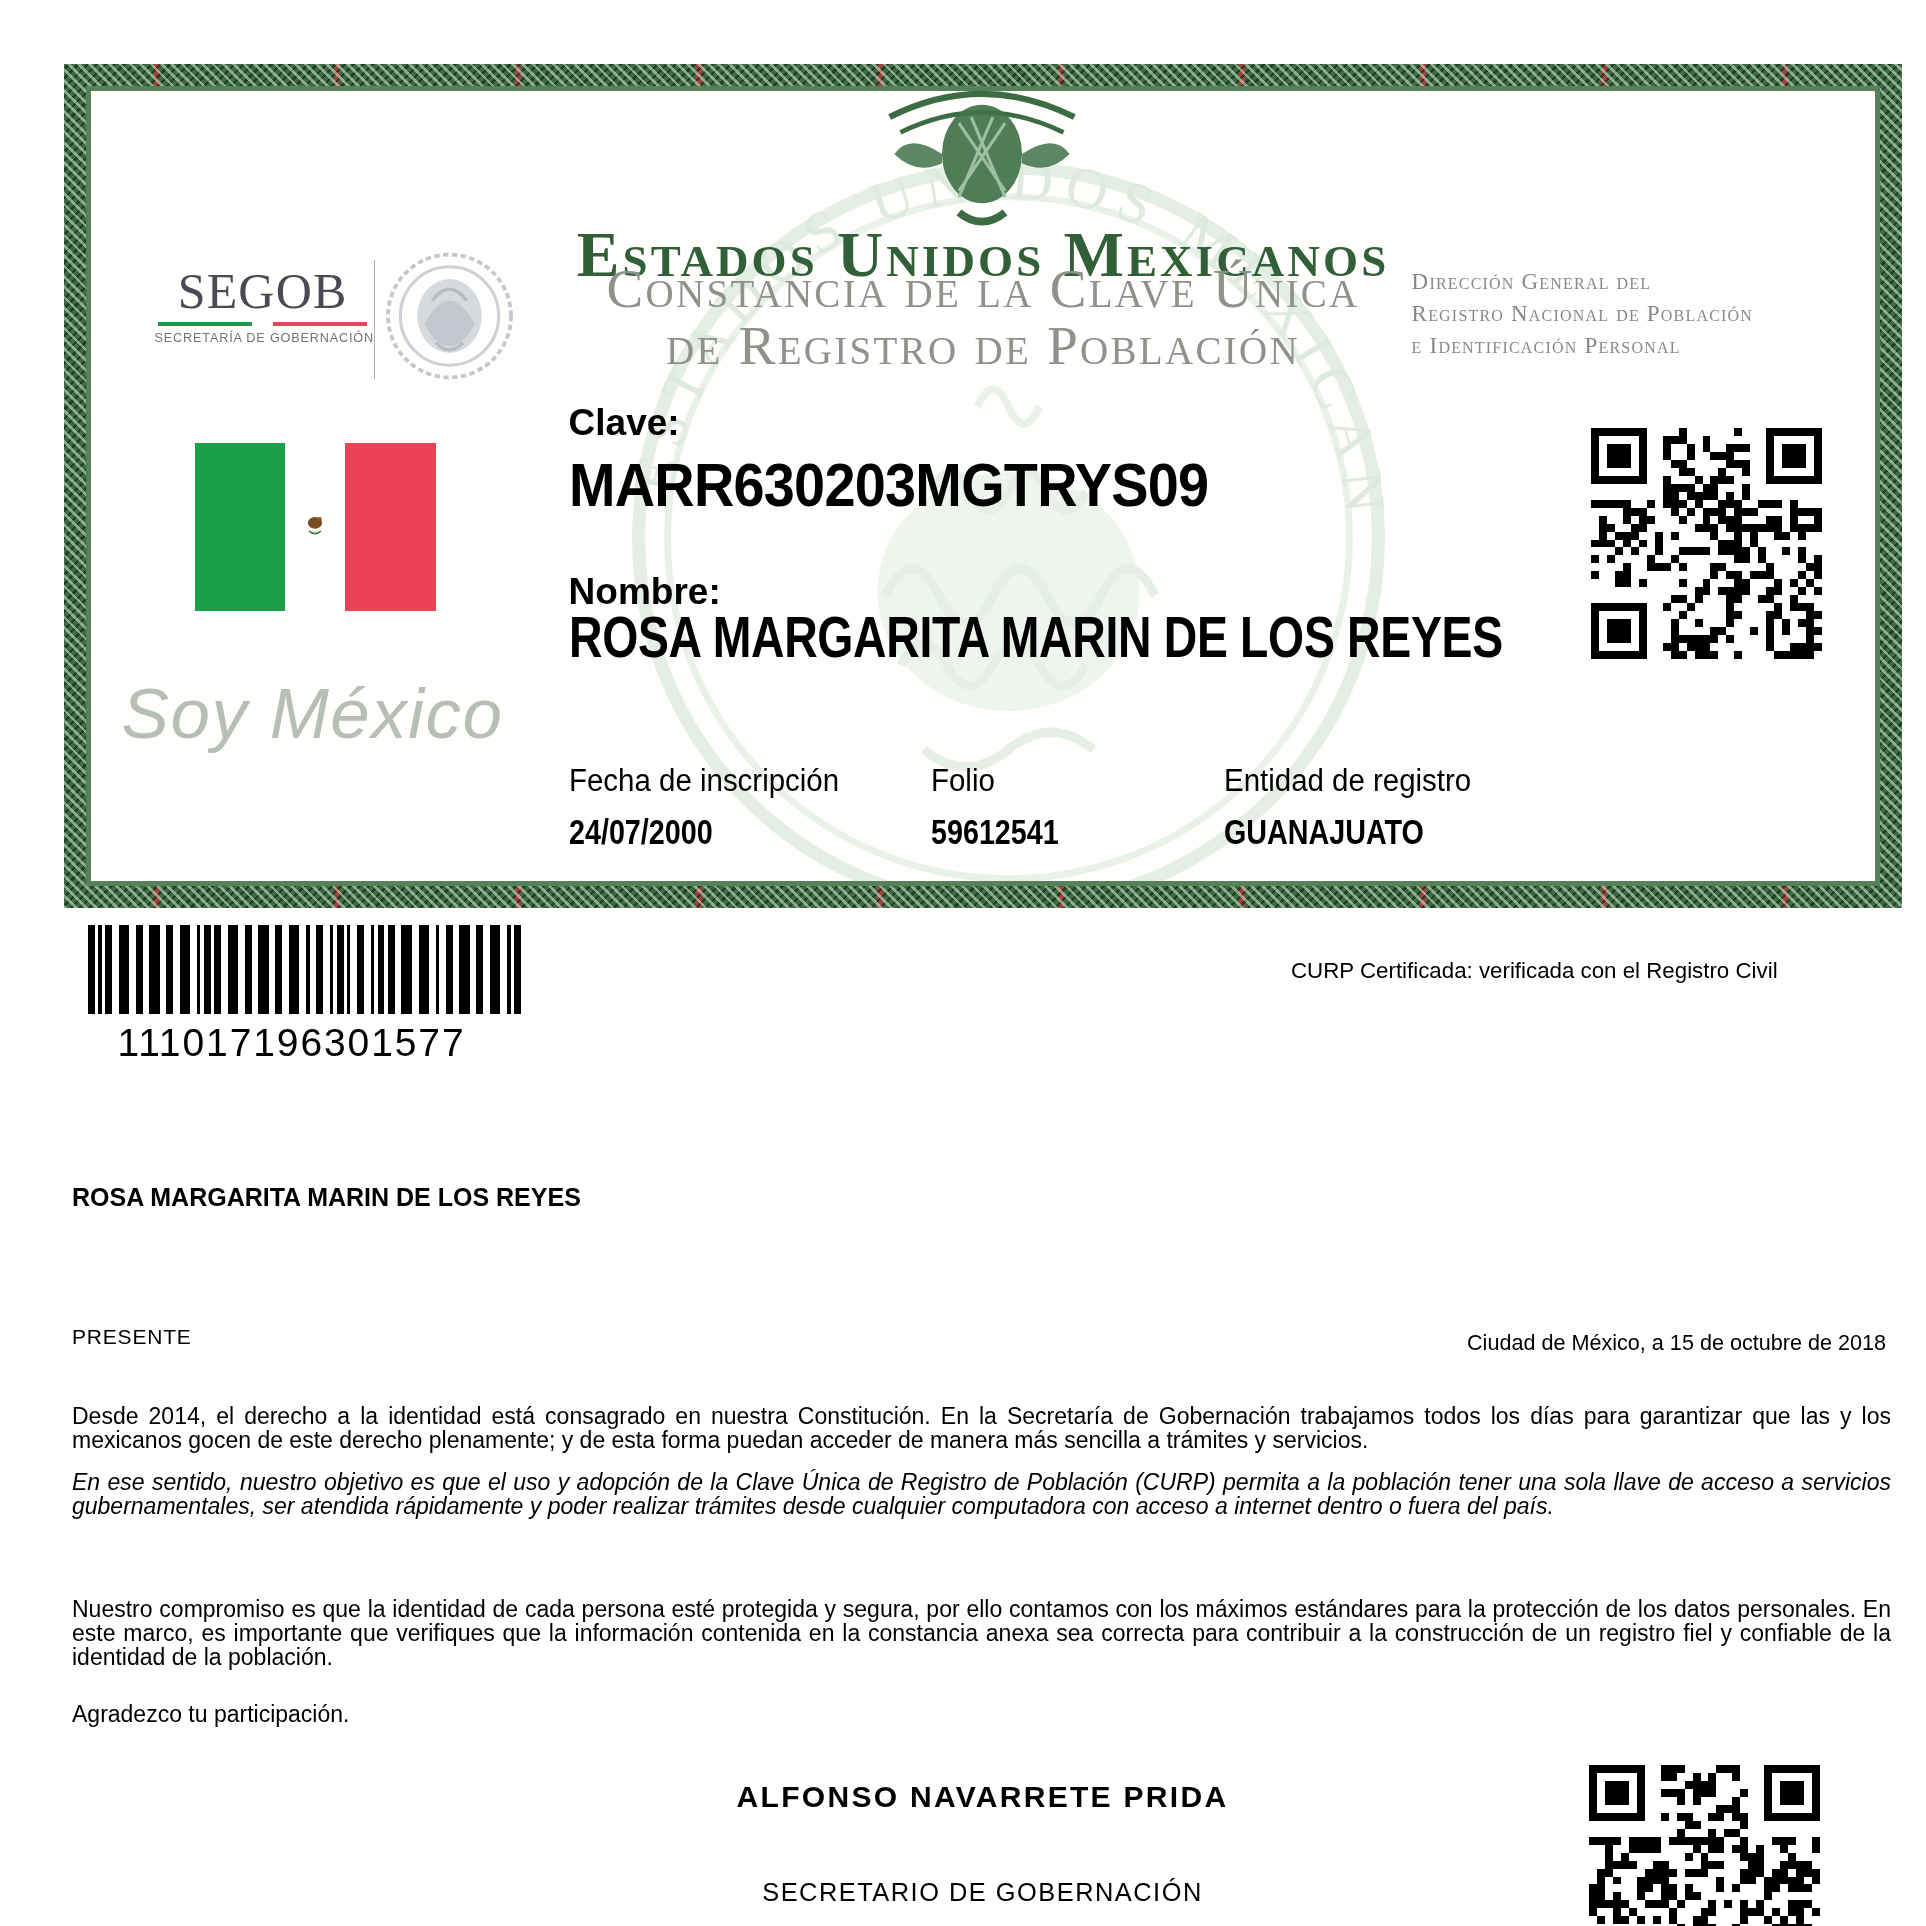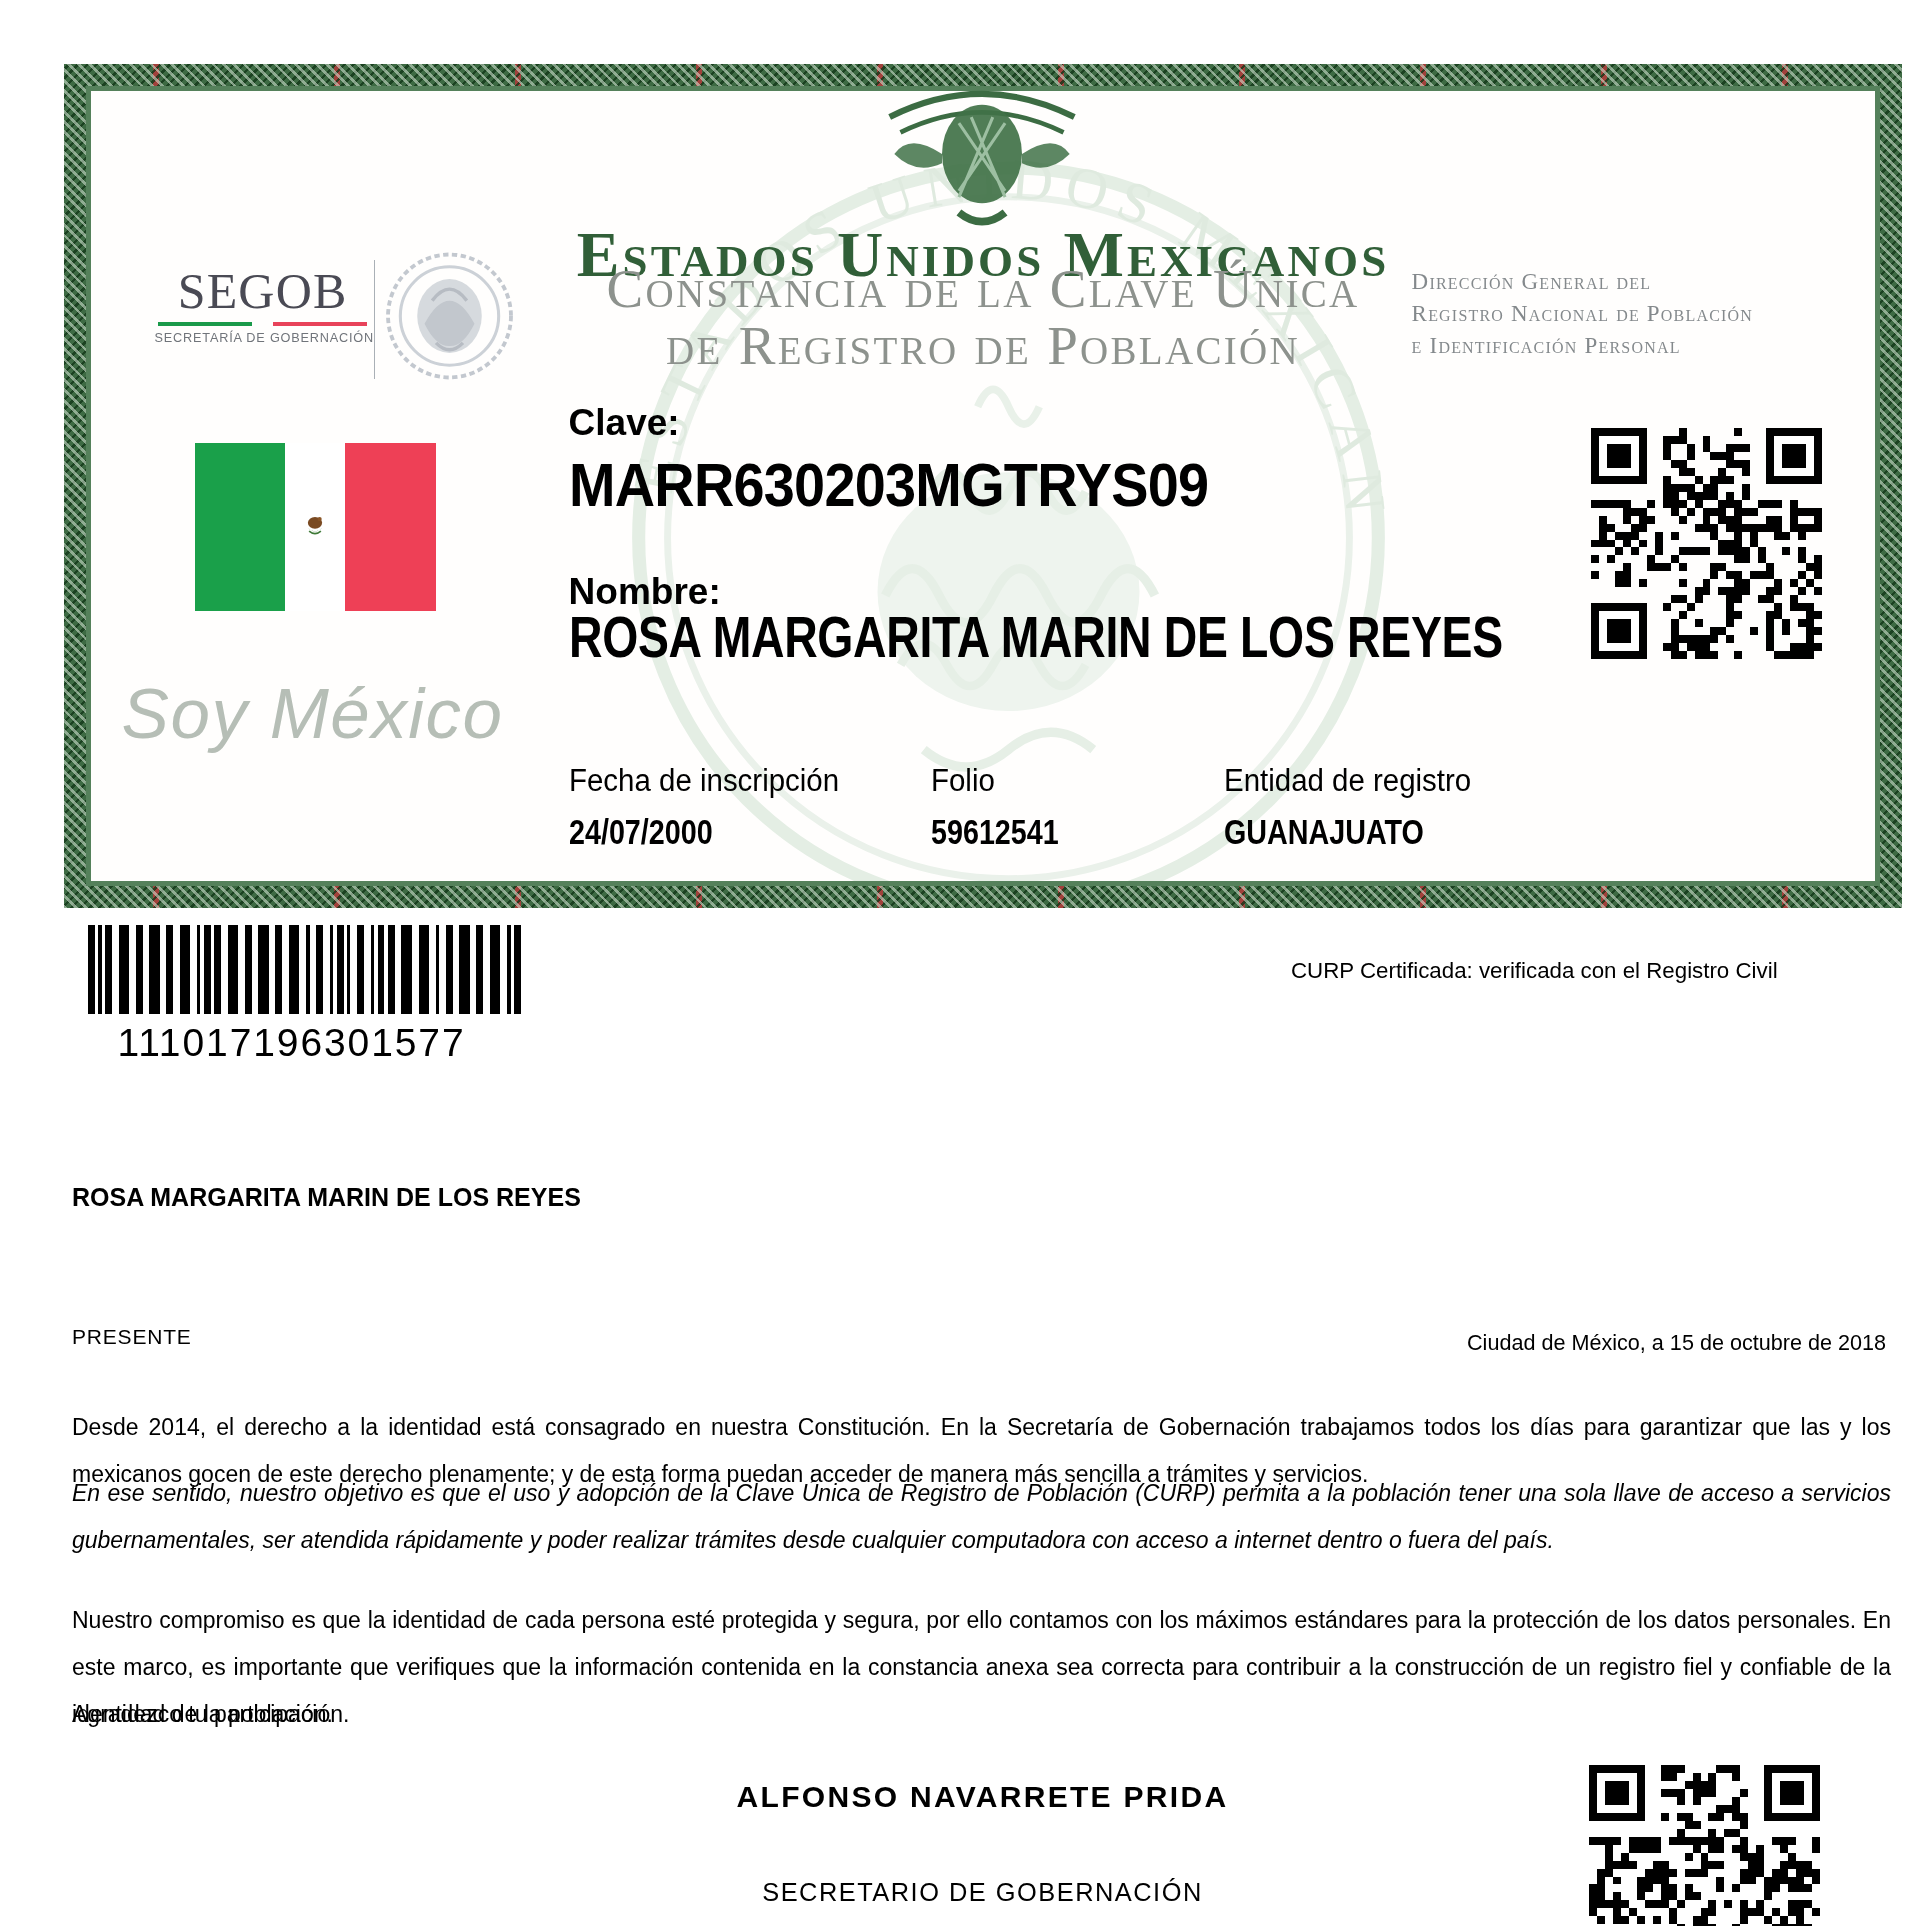--- a/index.html
+++ b/index.html
@@ -68,21 +68,21 @@
   .barcode i{display:block;height:100%;}
   .barcode-number{position:absolute;left:75px;top:1021px;width:433px;text-align:center;
     font-size:39px;letter-spacing:1.9px;}
   .cert-note{position:absolute;left:1291px;top:958px;font-size:22.3px;}
 
   
   .lt{position:absolute;font-size:23px;}
   .addressee{left:72px;top:1183px;font-size:25px;font-weight:bold;}
   .presente{left:72px;top:1325px;font-size:21px;letter-spacing:0.8px;text-align:center;}
   .dateline{right:79px;top:1330px;font-size:21.6px;}
-  .para{left:72px;width:1819px;line-height:47px;text-align:justify;}
+  .para{left:72px;width:1819px;line-height:24px;text-align:justify;}
   .p1{top:1381px;} .p2{top:1447px;font-style:italic;} .p3{top:1577px;margin-top:20px;}
   .closing{left:72px;top:1701px;}
   .sig-name{left:0;width:100%;top:1780px;text-align:center;font-size:30px;font-weight:bold;letter-spacing:2.3px;}
   .sig-title{left:0;width:100%;top:1878px;text-align:center;font-size:25.4px;letter-spacing:1.5px;}
 
   .crest{position:absolute;left:882px;top:65px;width:200px;height:181px;z-index:3;}
 </style>
 </head>
 <body>
 

